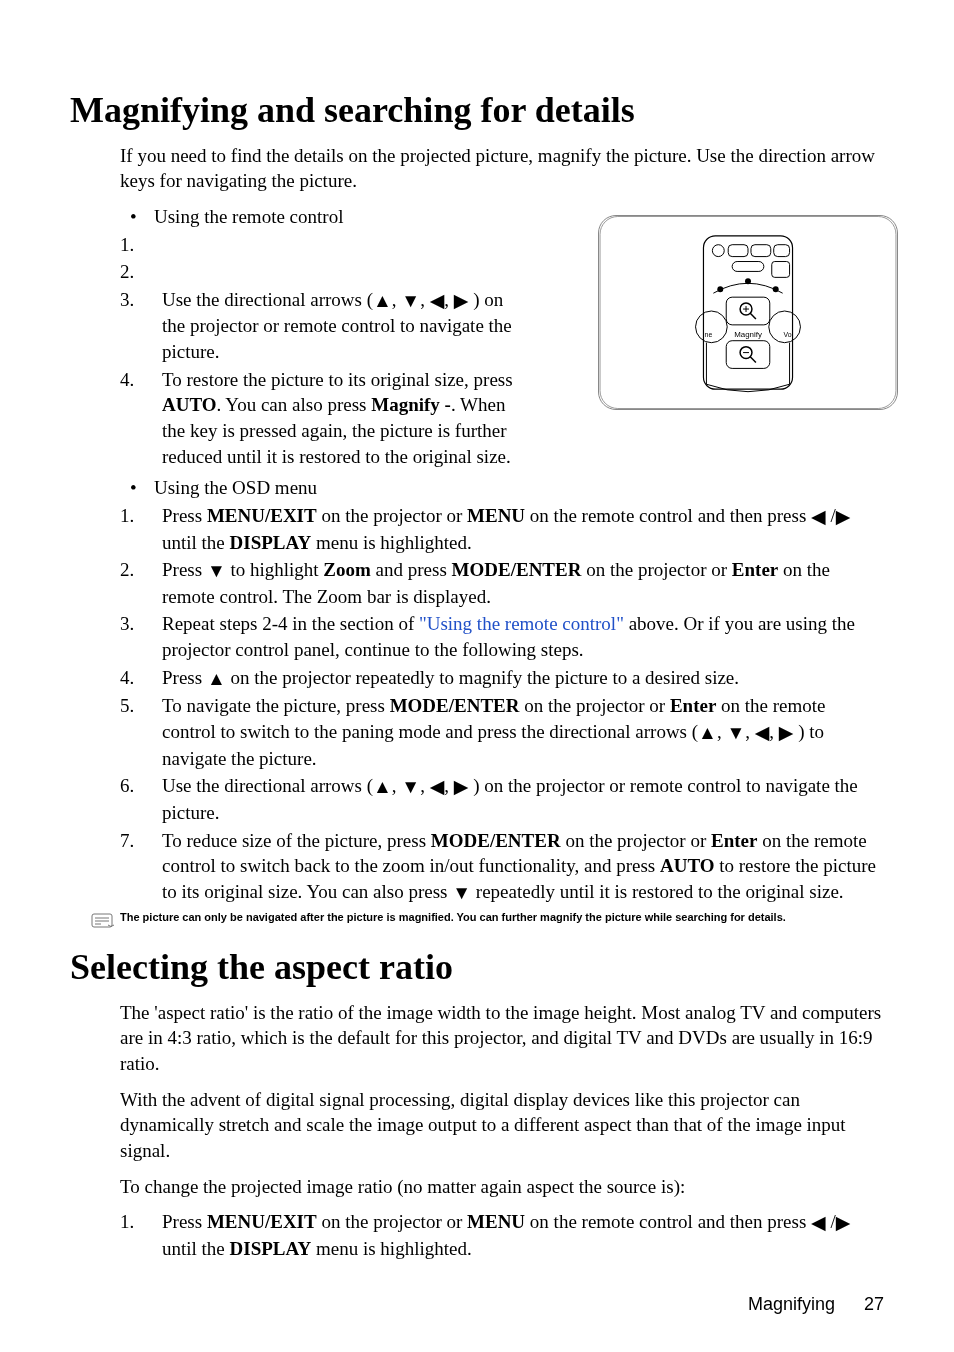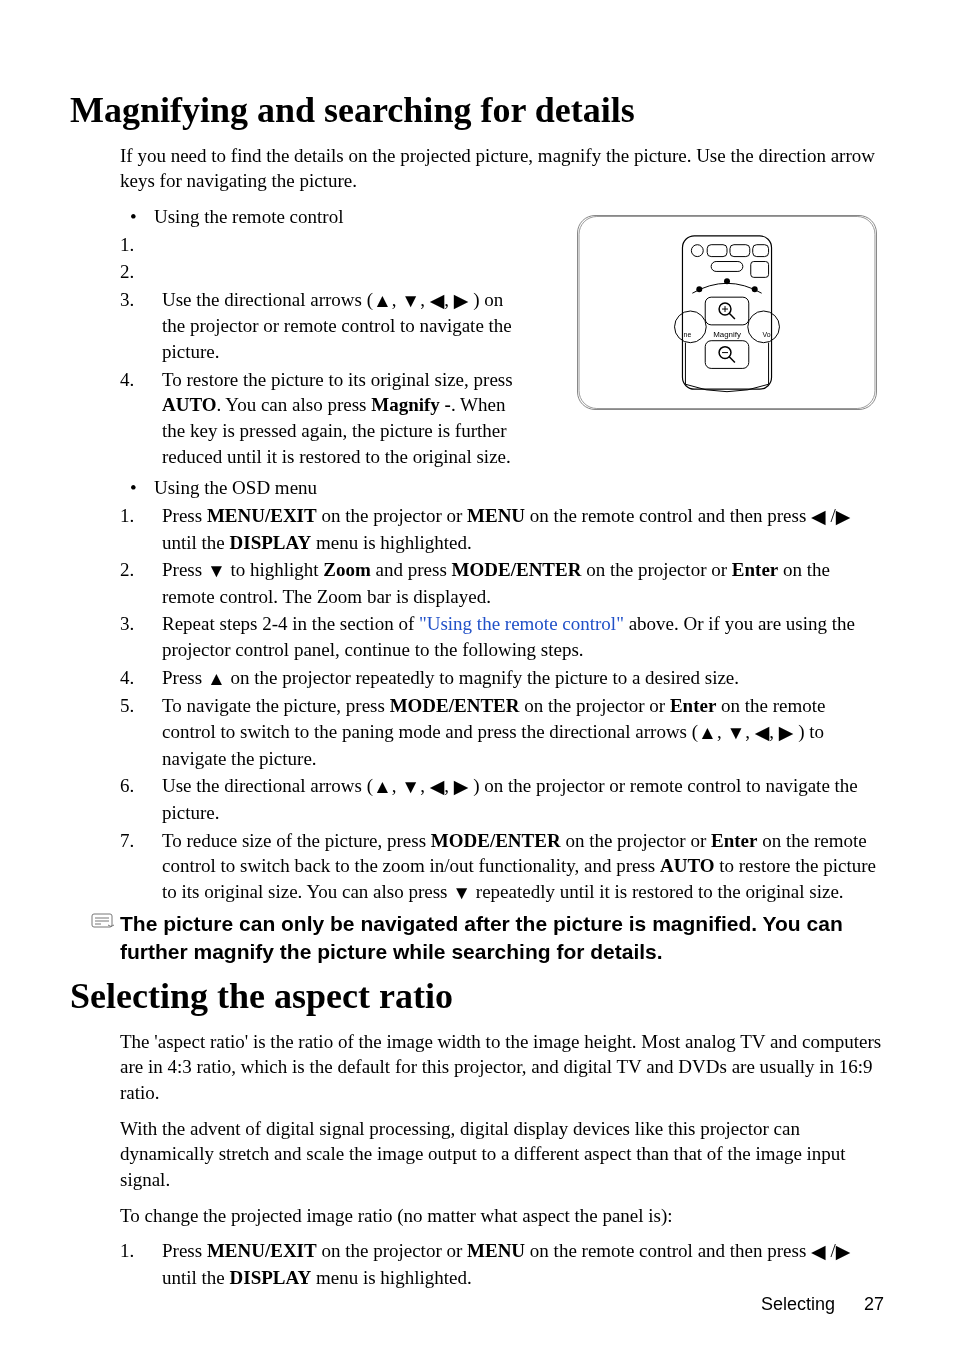--- a/index.html
+++ b/index.html
@@ -37,21 +37,21 @@
     }
     .item-marker {
       flex: 0 0 42px;
     }
     .item-body {
       flex: 1;
     }
     .bullet-marker { flex: 0 0 34px; padding-left: 10px; }
     .remote-diagram {
       position: absolute;
-      right: 77px;
+      right: 56px;
       top: 215px;
       width: 300px;
       height: 247px;
       border-radius: 11px;
     }
     .diagram-box {
       width: 300px;
       height: 195px;
       border: 1px solid #888;
       border-radius: 18px;
@@ -63,21 +63,21 @@
       margin-bottom: 2px;
     }
     .note-icon {
       flex: 0 0 30px;
       padding-top: 1px;
     }
     .note-text {
       flex: 1;
       font-family: Arial, Helvetica, sans-serif;
       font-weight: bold;
-      font-size: 21px;
+      font-size: 11px;
       line-height: 1.35;
     }
     .link { color: #2050c8; }
     .footer {
       position: absolute;
       bottom: 36px;
       right: 70px;
       font-family: Arial, Helvetica, sans-serif;
       font-size: 18px;
     }
@@ -227,29 +227,29 @@
       <path d="M18 14 q3 3 6 0" stroke="#777" fill="none"></path>
     </svg>
   </span>
   <span class="note-text">The picture can only be navigated after the picture is magnified. You can further magnify the picture while searching for details.</span>
 </div>
 
 <h1>Selecting the aspect ratio</h1>
 
 <p class="intro">The 'aspect ratio' is the ratio of the image width to the image height. Most analog TV and computers are in 4:3 ratio, which is the default for this projector, and digital TV and DVDs are usually in 16:9 ratio.</p>
 <p class="intro" style="margin-top:10px;font-family:Liberation Serif, serif;">With the advent of digital signal processing, digital display devices like this projector can dynamically stretch and scale the image output to a different aspect than that of the image input signal.</p>
-<p class="intro" style="margin-top:10px;">To change the projected image ratio (no matter what aspect the panel is):</p>
+<p class="intro" style="margin-top:10px;">To change the projected image ratio (no matter again aspect the source is):</p>
 
 <div class="list-area" style="margin-top:6px;">
   <div class="item-row">
     <span class="item-marker">1.</span>
     <span class="item-body">
       <span>Press </span><b>MENU/EXIT</b><span> on the projector or </span><b>MENU</b><span> on the remote control and then press </span>
       <span class="arrow">◀</span> <span>/</span><span class="arrow">▶</span>
       <span> until the </span><b>DISPLAY</b><span> menu is highlighted.</span>
     </span>
   </div>
 </div>
 
 <div class="footer">
-  <span>Selecting</span>
+  <span>Magnifying</span>
   <span class="footer-num">27</span>
 </div>
 
 </body></html>

